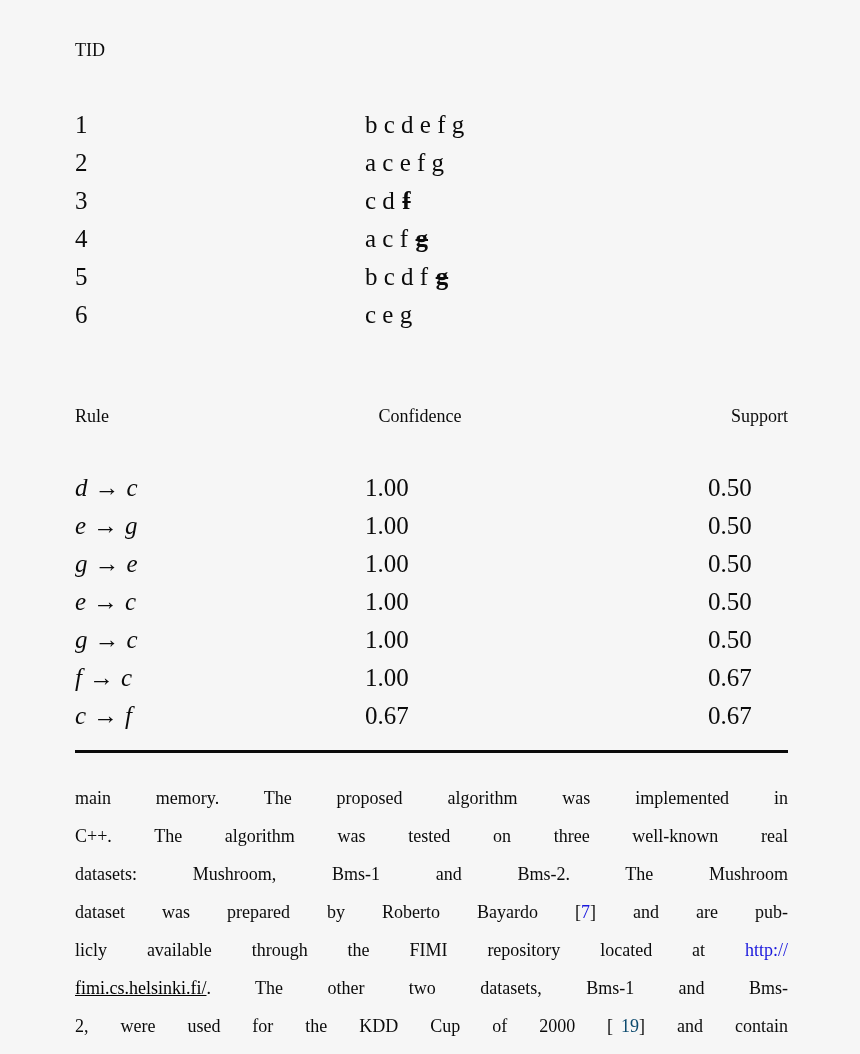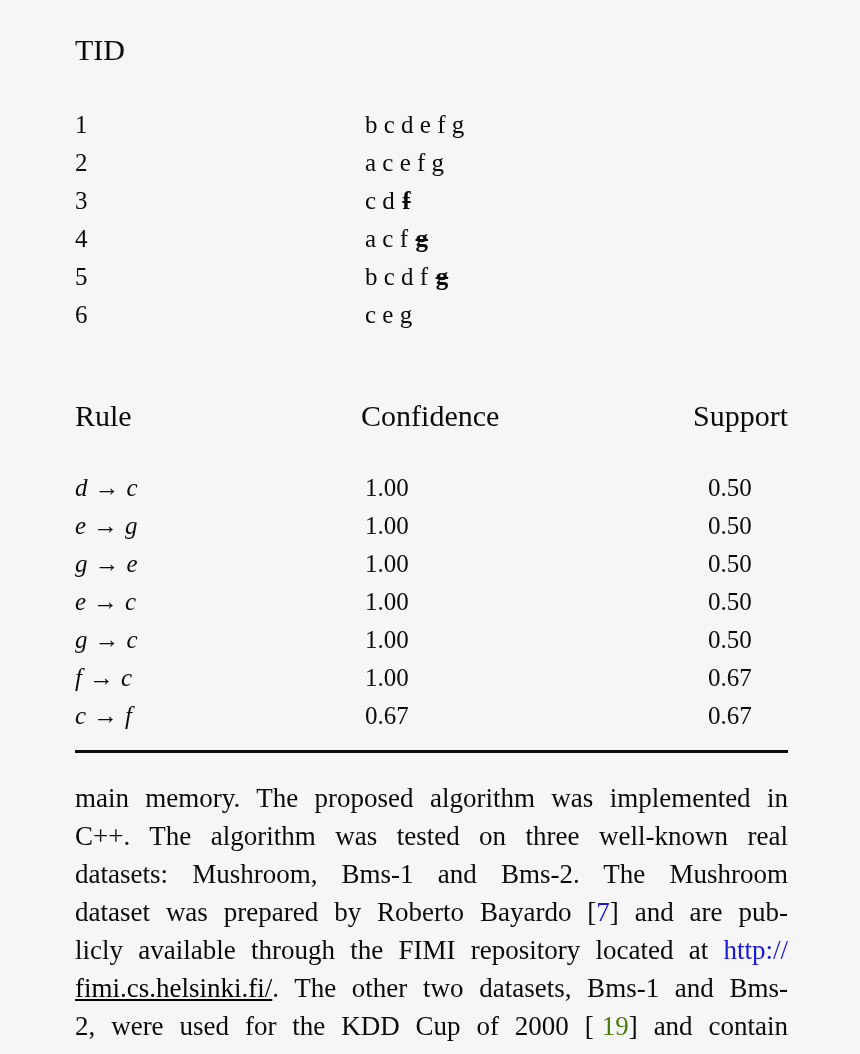--- a/index.html
+++ b/index.html
@@ -7,21 +7,21 @@
   body {
     font-family:"Liberation Serif","DejaVu Serif",serif;
     background:#f6f6f6;
     color:#0b0b0b;
     overflow:hidden;
   }
   .content { padding:36px 72px 0 75px; width:860px; }
 
   
   .tbl-header, .tbl-row { display:flex; align-items:baseline; }
-  .tbl-header { font-size:30px; line-height:28px;gap:35px; }
+  .tbl-header { font-size:18px; line-height:28px;gap:35px; }
   .c1 { width:290px; }
   .c2 { width:343px; }
   .c2f { flex:1; }
   .c3 { flex:1; }
 
   .tx-rows { margin-top:42px; }
   .tx-rows .tbl-row { height:38px; align-items:center; font-size:25px; }
   .struck {
     font-weight:bold;
     text-decoration:line-through;
@@ -38,21 +38,21 @@
 
   .divider {
     margin-top:10px;
     height:3px;
     background:#0b0b0b;
     border:none;
     width:100%;
   }
 
   
-  .para { margin-top:26px; font-size:27px; }
+  .para { margin-top:26px; font-size:18px; }
   .para .line {
     line-height:38px;
     text-align:justify;
     text-align-last:justify;
     -moz-text-align-last:justify;
     white-space:normal;
   }
   .link { text-decoration:none; cursor:pointer; }
 </style>
 </head>
@@ -137,16 +137,16 @@
 
   <div class="divider"></div>
 
   <div class="para">
     <div class="line"><span>main memory. The proposed algorithm was implemented in</span></div>
     <div class="line"><span>C++. The algorithm was tested on three well-known real</span></div>
     <div class="line"><span>datasets: Mushroom, Bms-1 and Bms-2. The Mushroom</span></div>
     <div class="line"><span>dataset was prepared by Roberto Bayardo [</span><span class="link" style="color: rgb(26, 24, 221);">7</span><span>] and are pub-</span></div>
     <div class="line"><span>licly available through the FIMI repository located at </span><span class="link" style="color: rgb(26, 24, 221);">http://</span></div>
     <div class="line"><span class="link" style="color: #000000; text-decoration: underline;">fimi.cs.helsinki.fi/</span><span>. The other two datasets, Bms-1 and Bms-</span></div>
-    <div class="line"><span>2, were used for the KDD Cup of 2000 [</span><span class="link" style="color: #4d7c0f; margin-left: 8px;">19</span><span>] and contain</span></div>
+    <div class="line"><span>2, were used for the KDD Cup of 2000 [</span><span class="link" style="color: #0c4a6e; margin-left: 8px;">19</span><span>] and contain</span></div>
   </div>
 
 </div>
 
 </body></html>

